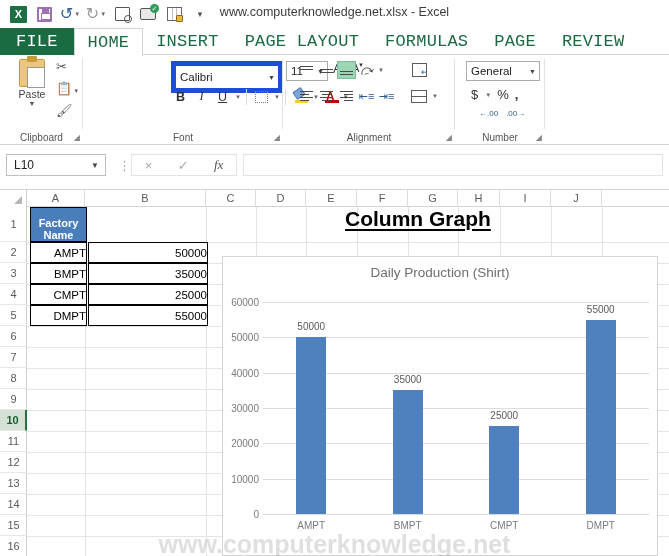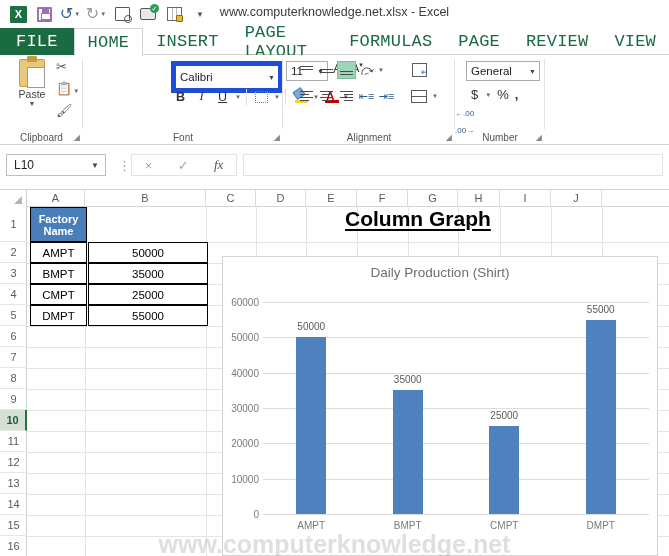--- a/index.html
+++ b/index.html
@@ -174,21 +174,21 @@
   .rh {
     position: absolute; left: 0; width: 27px; text-align: center;
     font-size: 11px; color: #5a5a5a; border-bottom: 1px solid #e3e8e3;
   }
   .rh.sel { background: #D4E0D4; color: #1b5e35; font-weight: bold; border-right: 2px solid #217346; text-align: center; }
   .cells { position: absolute; left: 27px; top: 17px; right: 0; bottom: 0; }
   .gl-v { position: absolute; top: 0; bottom: 0; width: 1px; background: #E2E6E2; }
   .gl-h { position: absolute; left: 0; right: 0; height: 1px; background: #E2E6E2; }
 
   .tcell {
-    position: absolute; display: flex; align-items: center; justify-content: center;
+    position: absolute; display: flex; align-items: center; justify-content: flex-end;
     font-size: 11.5px; color: #000; border: 1px solid #000; background: #fff;
     text-align: center;
   }
   .tcell.hdr {
     background: #4A7EBB; color: #fff; font-weight: bold; font-size: 11px;
     flex-direction: column; line-height: 12px; border-color: #000;
   }
 
   
   .sheet-title {
@@ -272,21 +272,20 @@
 
   <div class="tabbar">
     <div class="tabs">
       <div class="tab file">FILE</div>
       <div class="tab active">HOME</div>
       <div class="tab">INSERT</div>
       <div class="tab">PAGE LAYOUT</div>
       <div class="tab">FORMULAS</div>
       <div class="tab">PAGE</div>
       <div class="tab">REVIEW</div>
-      <div class="tab">VIEW</div>
     </div>
   </div>
 
   <div class="ribbon">
 
     <div class="grp" style="left:0; width:83px;">
       <div class="paste-btn">
         <div class="clipboard-ic"></div>
         <div class="paste-label">Paste</div>
         <div class="mini-caret">▼</div>
@@ -422,21 +421,21 @@
       <div class="numbox" style="left:11px;">
         <span>General</span>
         <span class="bx-caret">▼</span>
       </div>
       <div class="numrow1" style="left:16px;">
         <span>$</span>
         <span class="tiny-caret">▼</span>
         <span>%</span>
         <span style="font-weight:bold">,</span>
       </div>
-      <div class="numrow2" style="left:0;flex-direction:column;">
+      <div class="numrow2" style="left:24px;">
         <span>←<span>.00</span></span>
         <span><span>.00</span>→</span>
       </div>
       <div class="grp-label">Number</div>
       <div class="dlg">◢</div>
       <div class="grp-divider" style="right:0;"></div>
     </div>
 
   </div>
 

